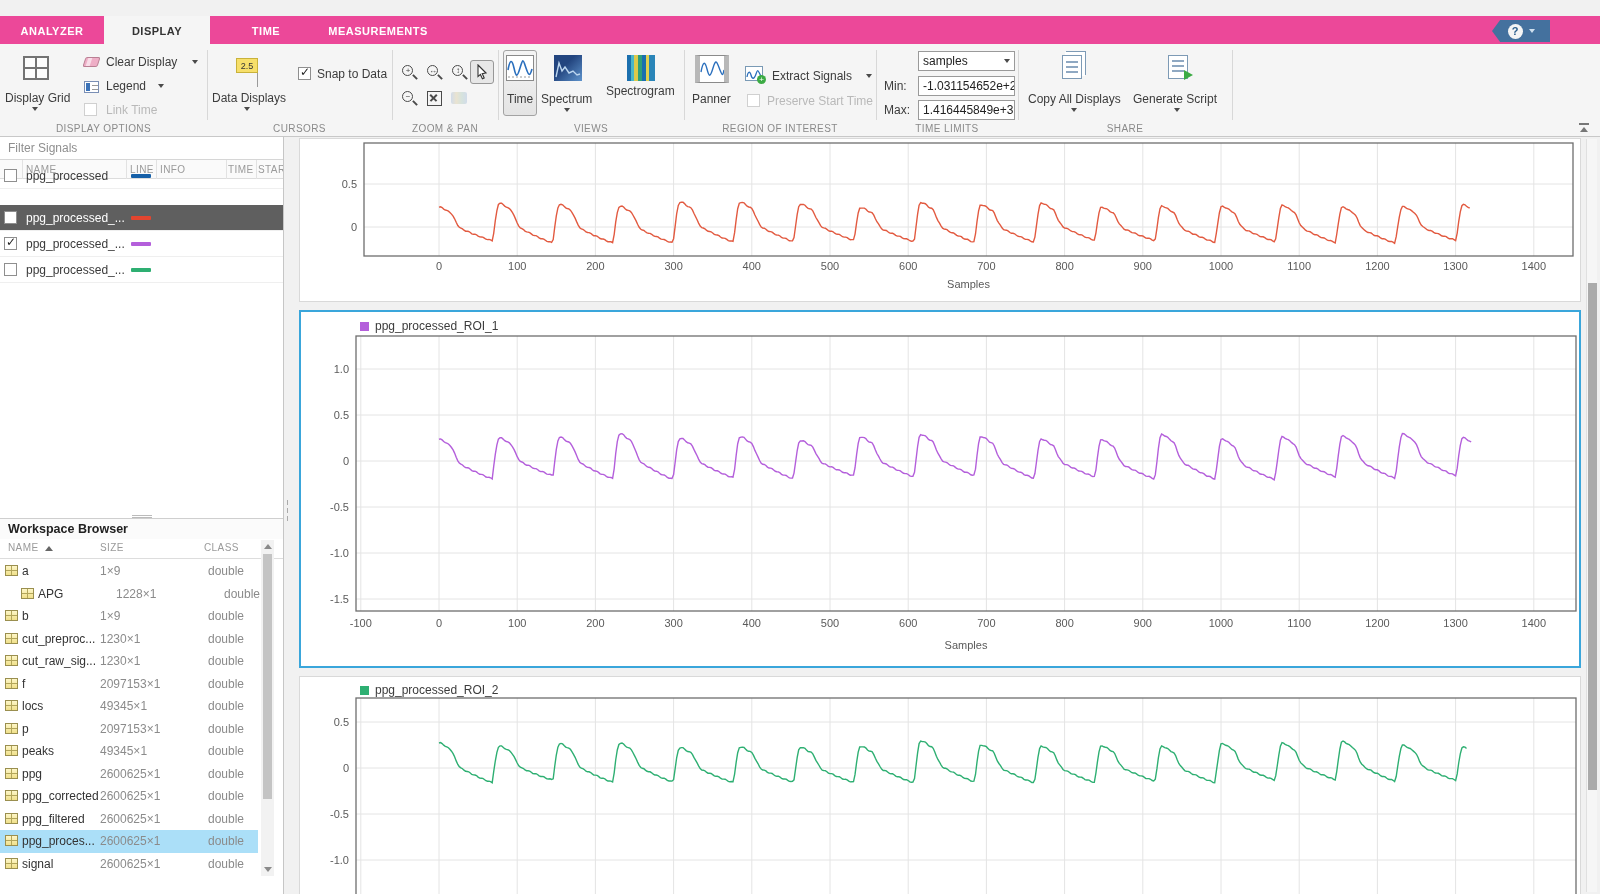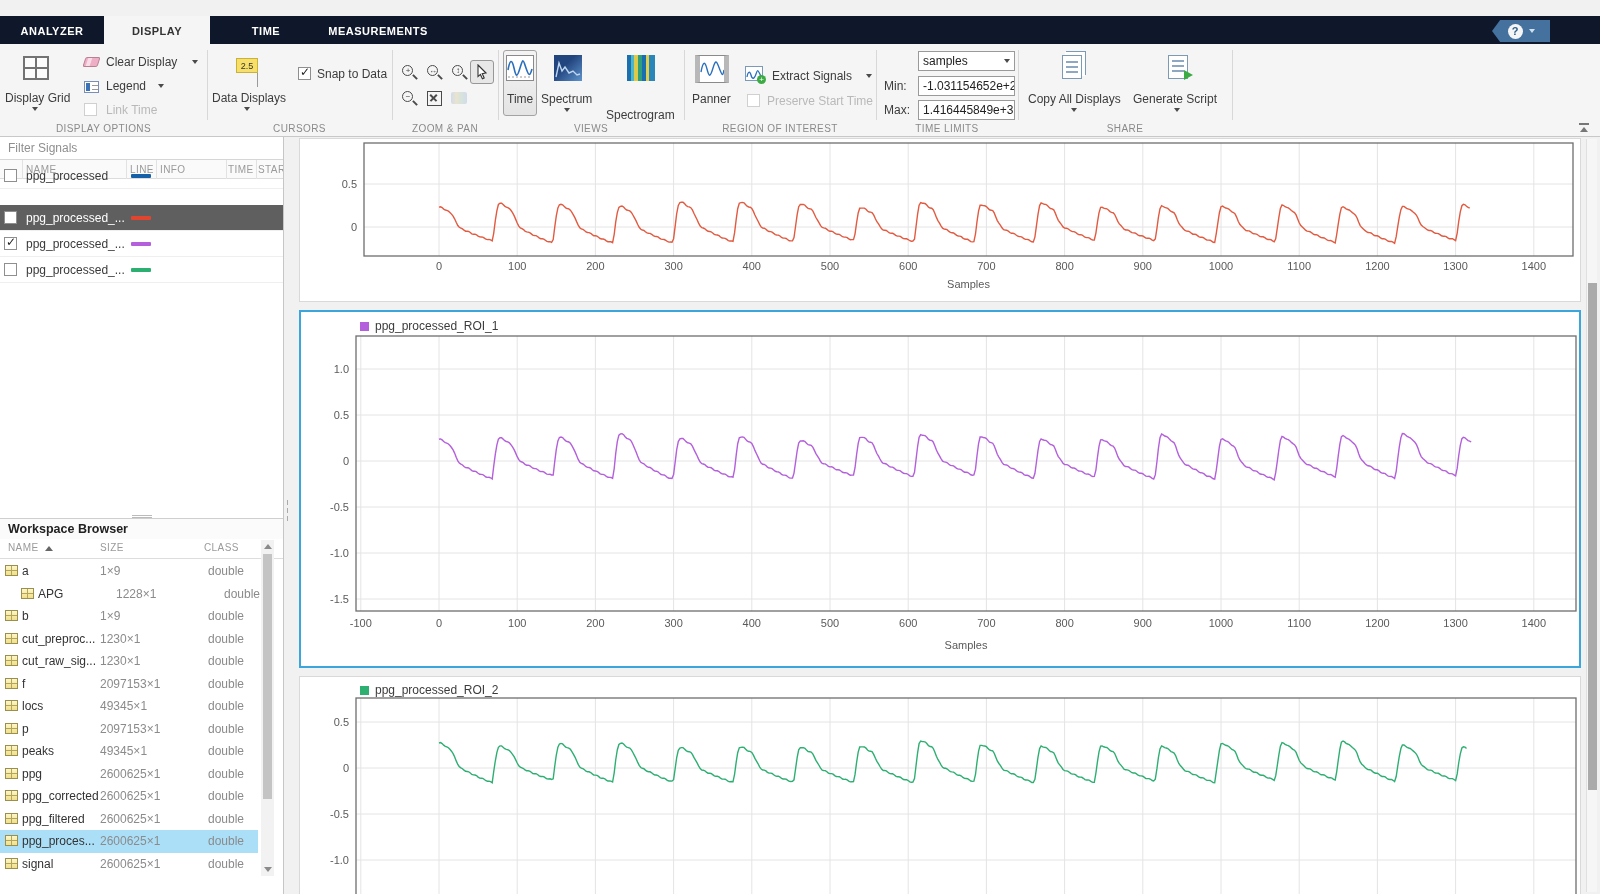--- a/index.html
+++ b/index.html
@@ -5,21 +5,21 @@
   html,body{margin:0;padding:0;background:#e8e8e8;}
   *{box-sizing:border-box;font-family:"Liberation Sans","DejaVu Sans",sans-serif;}
   #app{position:relative;width:1600px;height:894px;background:#f1f1f1;overflow:hidden;}
   .abs{position:absolute;}
   
   #titlebar{left:0;top:0;width:1600px;height:14px;background:#3d3d3d;color:#e2e2e2;font-size:11px;}
   #titlebar .title{position:absolute;left:22px;top:0px;white-space:nowrap;}
   .mlogo{position:absolute;left:6px;top:1px;width:11px;height:11px;background:radial-gradient(circle at 30% 70%,#f07c3a 20%,#c0392b 70%);clip-path:polygon(50% 0,100% 62%,62% 100%,0 72%);}
   .winbtn{position:absolute;top:0px;width:26px;height:14px;color:#e8e8e8;font-size:10px;text-align:center;line-height:13px;}
   
-  #tabbar{left:0;top:16px;width:1600px;height:28px;background:#0f172a;}
+  #tabbar{left:0;top:16px;width:1600px;height:28px;background:#ec4899;}
   .tab{position:absolute;top:0;height:30px;color:#fff;font-size:11px;font-weight:bold;letter-spacing:.5px;display:flex;align-items:center;justify-content:center;}
   .tab.active{background:#f5f5f5;color:#333;}
   .helppill{position:absolute;right:50px;top:4px;width:58px;height:22px;background:#44719e;clip-path:polygon(14% 0,100% 0,100% 100%,14% 100%,0 50%);display:flex;align-items:center;justify-content:center;gap:6px;}
   .helpq{width:15px;height:15px;border-radius:50%;background:#f5f5f5;color:#2a5d8c;font-size:11px;font-weight:bold;text-align:center;line-height:15px;}
   .caret{display:inline-block;width:0;height:0;border-left:3.5px solid transparent;border-right:3.5px solid transparent;border-top:4px solid #4a4a4a;}
   .caret.lt{border-top-color:#cfe0ef;}
   
   #ribbon{left:0;top:44px;width:1600px;height:93px;background:#f5f5f5;border-bottom:1px solid #c8c8c8;}
   .vsep{position:absolute;top:6px;height:70px;width:1px;background:#d8d8d8;}
   .seclabel{position:absolute;top:79px;height:13px;font-size:10px;color:#8a8a8a;text-align:center;letter-spacing:.4px;}
@@ -197,21 +197,21 @@
     </div>
     <div class="rlabel" style="left:507px;top:48px;">Time</div>
     <div class="specic" style="left:554px;top:11px;">
       <svg width="28" height="26">
           <path d="M2 22 L5 8 L8 16 L11 12 L15 18 L19 16 L23 20 L26 19" fill="none" stroke="#bcd6ef" stroke-width="1.4"></path>
         </svg>
     </div>
     <div class="rlabel" style="left:541px;top:48px;">Spectrum</div>
     <span class="caret" style="position:absolute;left:564px;top:64px;"></span>
     <div class="sgramic" style="left:627px;top:11px;"></div>
-    <div class="rlabel" style="left:606px;top:64px;">Spectrogram</div>
+    <div class="rlabel" style="left:606px;top:40px;">Spectrogram</div>
     <div class="seclabel" style="left:498px;width:186px;">VIEWS</div>
     <div class="vsep" style="left:684px;"></div>
 
     <div class="pannic" style="left:695px;top:11px;">
       <svg width="24" height="26">
           <path d="M1 16 C3 5,5 5,7 13 S10 22,13 12 S17 6,20 14 23 18,24 14" fill="none" stroke="#2a6fbd" stroke-width="1.4"></path>
         </svg>
     </div>
     <div class="rlabel" style="left:692px;top:48px;">Panner</div>
     <div class="extric" style="left:745px;top:22px;">

